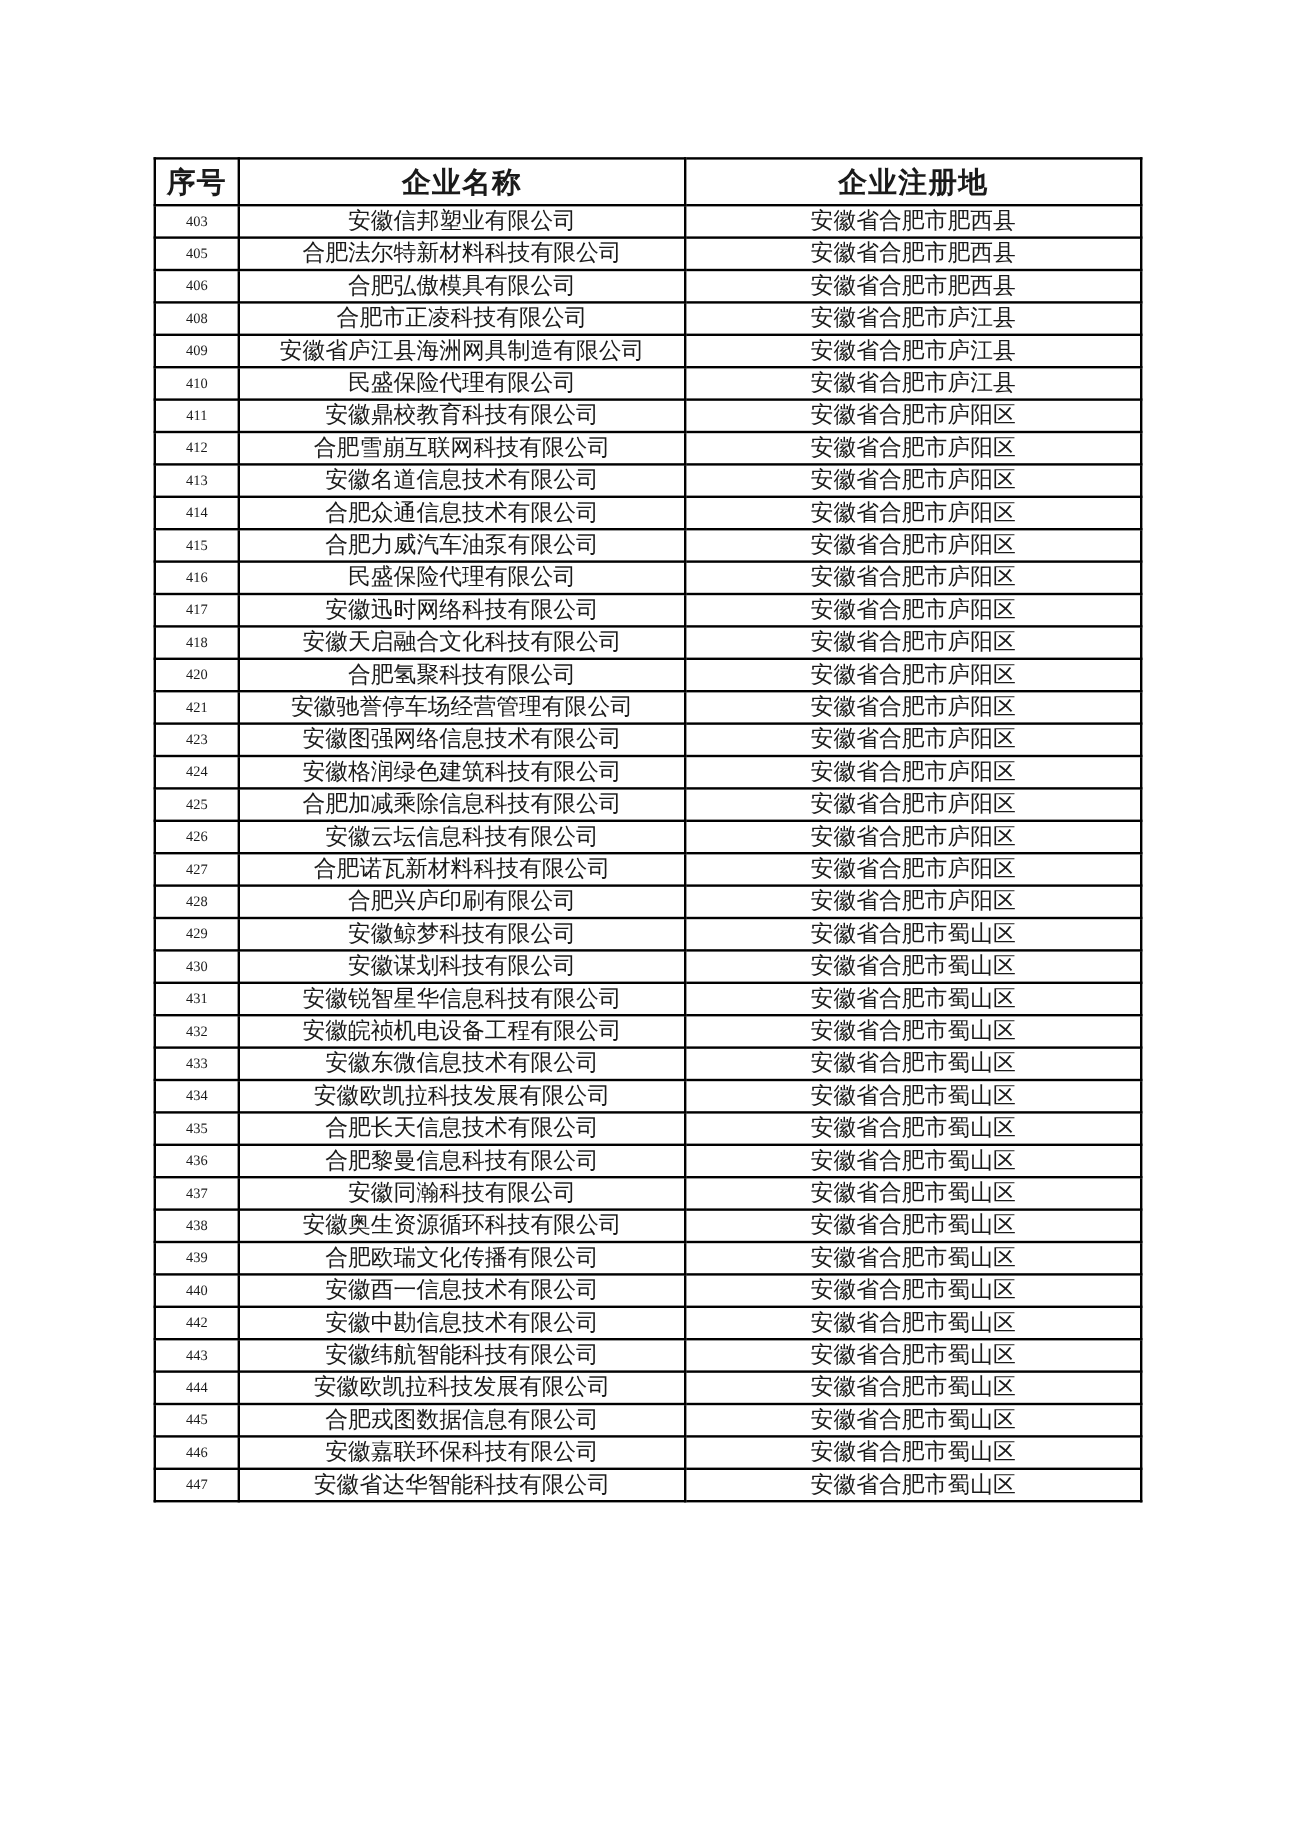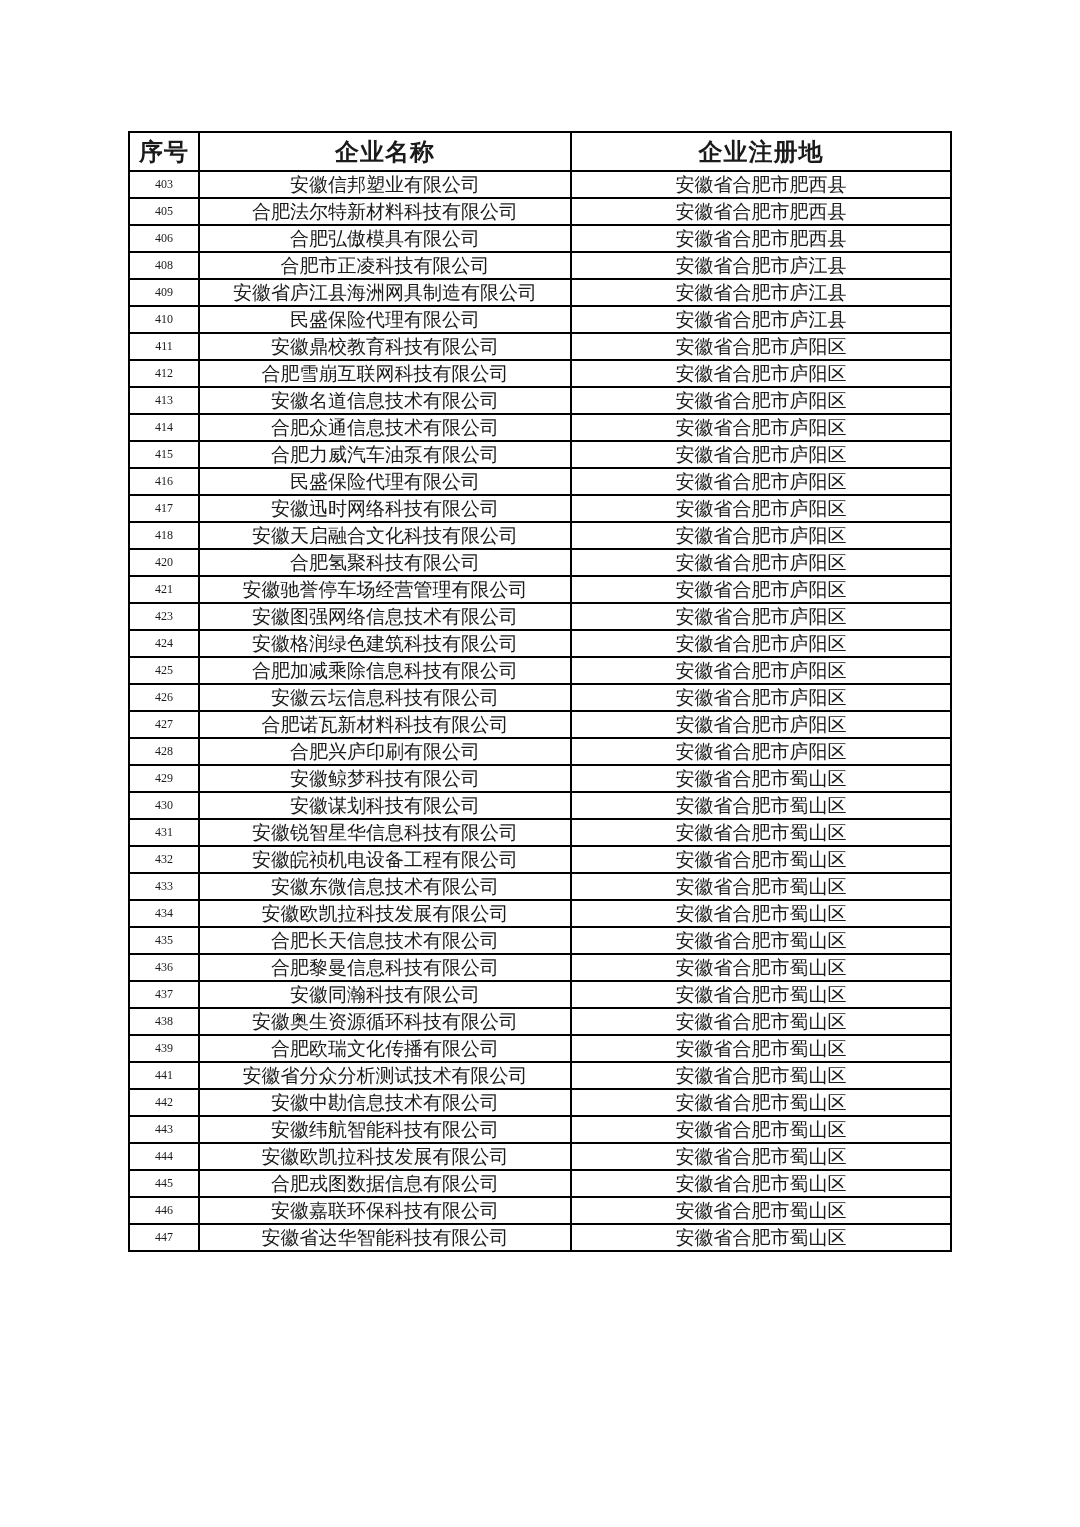--- a/index.html
+++ b/index.html
@@ -229,22 +229,22 @@
           <td class="cell-no">438</td>
           <td class="cell-name">安徽奥生资源循环科技有限公司</td>
           <td class="cell-loc">安徽省合肥市蜀山区</td>
         </tr>
         <tr>
           <td class="cell-no">439</td>
           <td class="cell-name">合肥欧瑞文化传播有限公司</td>
           <td class="cell-loc">安徽省合肥市蜀山区</td>
         </tr>
         <tr>
-          <td class="cell-no">441</td>
-          <td class="cell-name">安徽省分众分析测试技术有限公司</td>
+          <td class="cell-no">440</td>
+          <td class="cell-name">安徽酉一信息技术有限公司</td>
           <td class="cell-loc">安徽省合肥市蜀山区</td>
         </tr>
         <tr>
           <td class="cell-no">442</td>
           <td class="cell-name">安徽中勘信息技术有限公司</td>
           <td class="cell-loc">安徽省合肥市蜀山区</td>
         </tr>
         <tr>
           <td class="cell-no">443</td>
           <td class="cell-name">安徽纬航智能科技有限公司</td>

